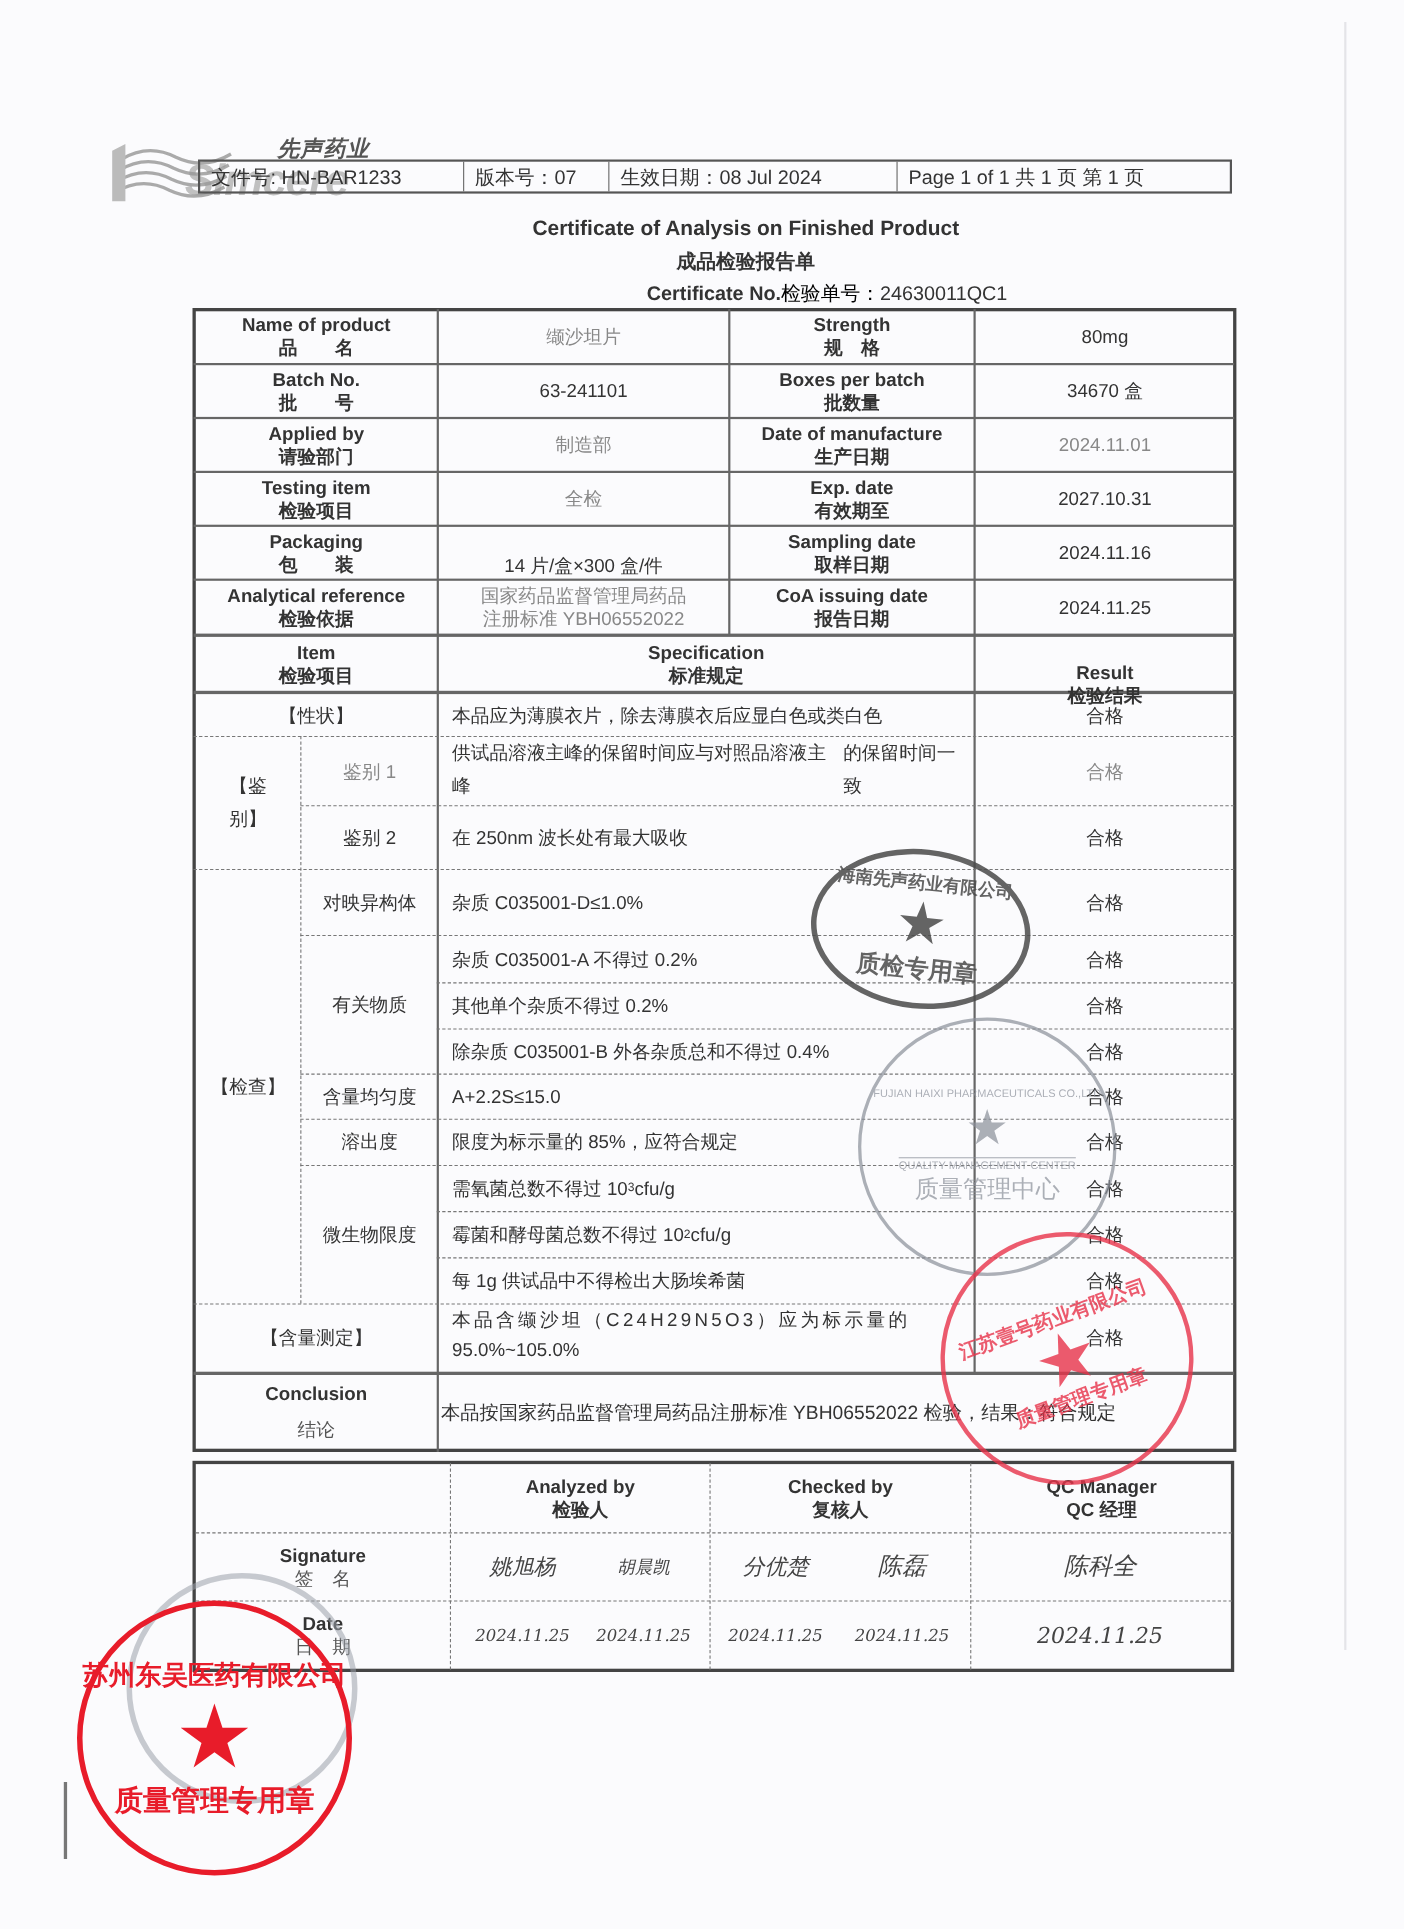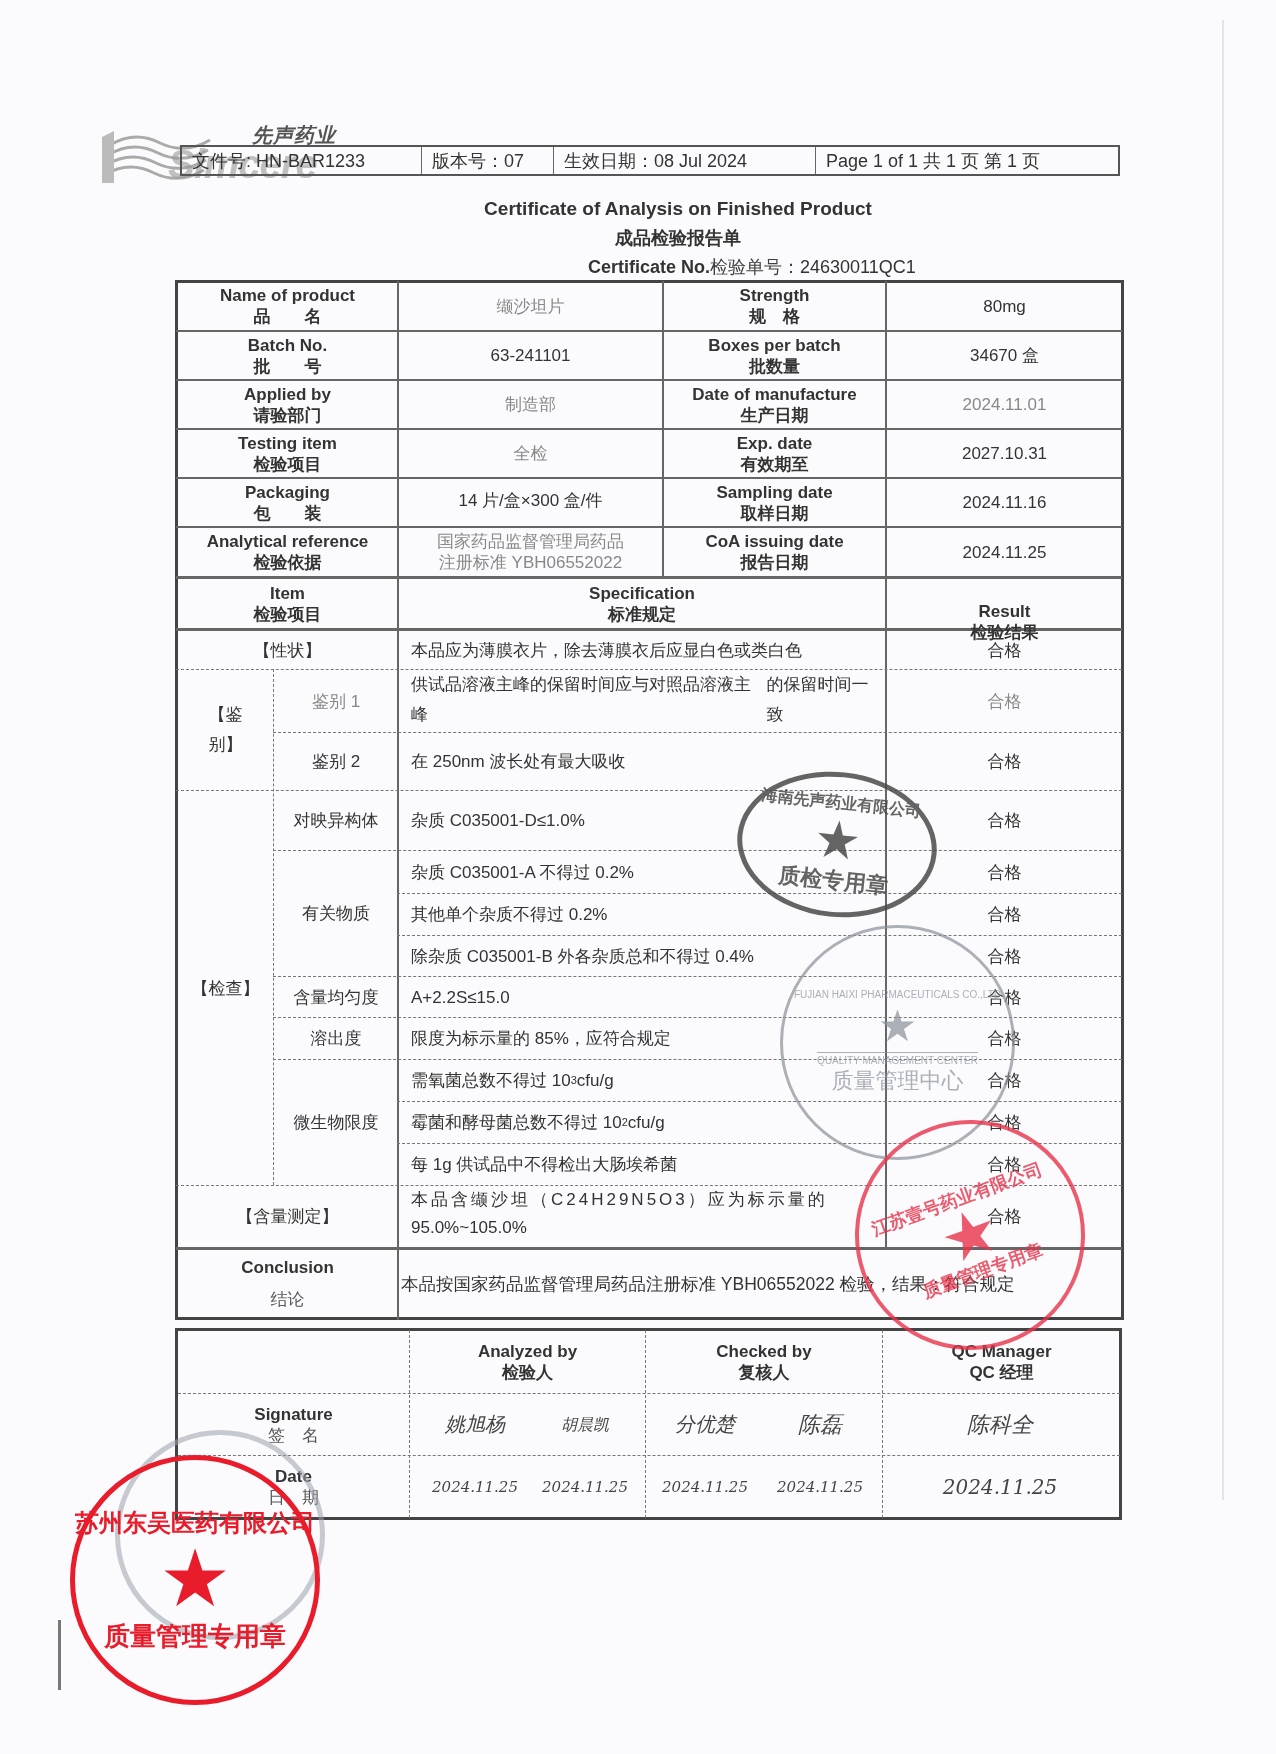--- a/index.html
+++ b/index.html
@@ -54,21 +54,21 @@
 <div class="hdr">
   <div style="width:240px;">文件号: HN-BAR1233</div>
   <div style="width:132px;">版本号：07</div>
   <div style="width:262px;">生效日期：08 Jul 2024</div>
   <div style="width:302px;">Page 1 of 1  共 1 页  第 1 页</div>
 </div>
 
 <div class="title-en">Certificate of Analysis on Finished Product</div>
 <div class="title-cn">成品检验报告单</div>
 <div class="cert">
-  <b>Certificate No.</b><span style="color:#404040">检验单号：</span><span>24630011QC1</span>
+  <b>Certificate No.</b><span style="color:#000000">检验单号：</span><span>24630011QC1</span>
 </div>
 
 <div class="box" style="left:175px;top:280px;width:949px;height:1040px;"></div>
 
 <div>
 
   <div class="hl" style="left:176px;top:330px;width:946px;"></div>
   <div class="hl" style="left:176px;top:379px;width:946px;"></div>
   <div class="hl" style="left:176px;top:428px;width:946px;"></div>
   <div class="hl" style="left:176px;top:477px;width:946px;"></div>
@@ -119,21 +119,21 @@
   <div class="cell lbl" style="left:664px;top:430px;width:221px;height:47px;">
       <span>Exp. date</span>
       <span>有效期至</span>
     </div>
   <div class="cell" style="left:887px;top:430px;width:235px;height:47px;">2027.10.31</div>
 
   <div class="cell lbl" style="left:178px;top:479px;width:219px;height:47px;">
       <span>Packaging</span>
       <span>包　　装</span>
     </div>
-  <div class="cell" style="left:399px;top:477px;width:263px;height:47px;text-align:center;">14 片/盒×300 盒/件</div>
+  <div class="cell" style="left:399px;top:491px;width:263px;height:47px;text-align:center;">14 片/盒×300 盒/件</div>
   <div class="cell lbl" style="left:664px;top:479px;width:221px;height:47px;">
       <span>Sampling date</span>
       <span>取样日期</span>
     </div>
   <div class="cell" style="left:887px;top:479px;width:235px;height:47px;">2024.11.16</div>
 
   <div class="cell lbl" style="left:178px;top:528px;width:219px;height:48px;">
       <span>Analytical reference</span>
       <span>检验依据</span>
     </div>

